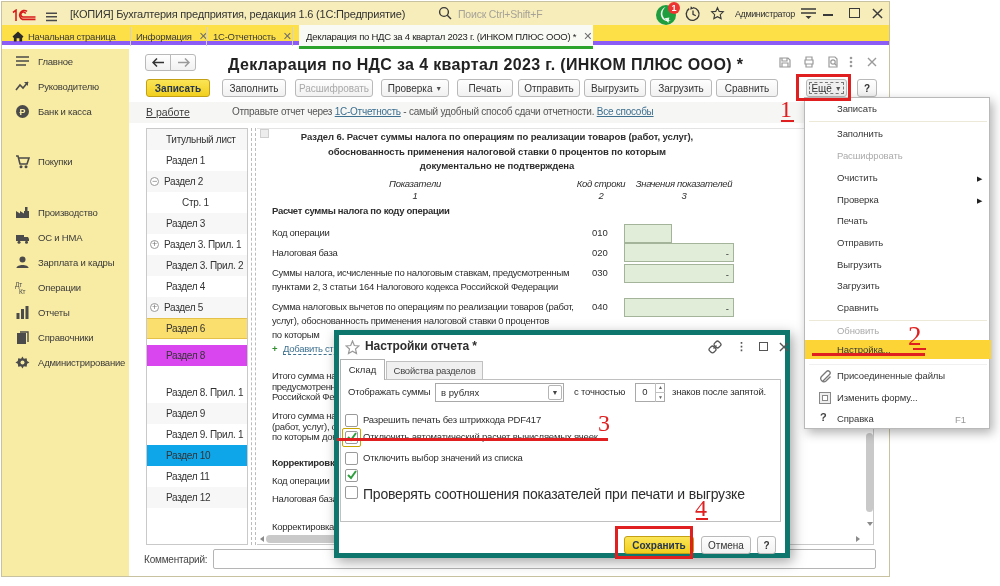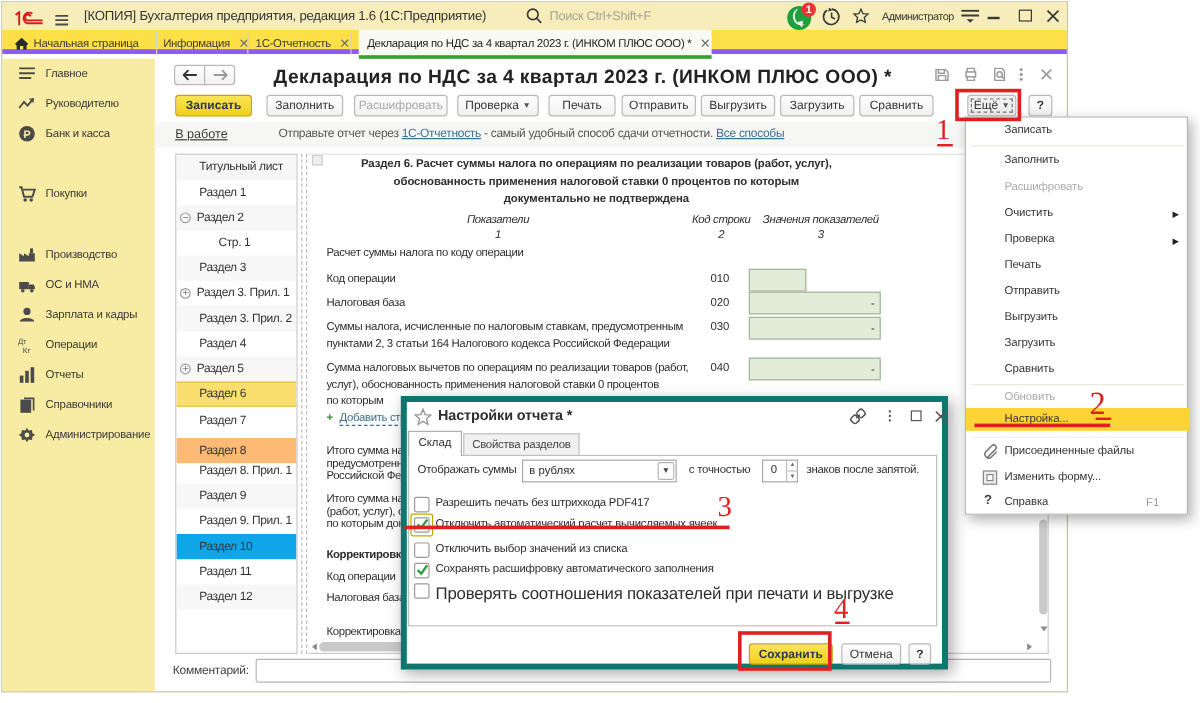--- a/index.html
+++ b/index.html
@@ -194,42 +194,42 @@
       <div class="treerow" style="top:21px;padding-left:19px">Раздел 1</div>
       <div class="treerow" style="top:42px;background:#f7f7f7"><span class="texp">−</span>Раздел 2</div>
       <div class="treerow" style="top:63px;padding-left:35px">Стр. 1</div>
       <div class="treerow" style="top:84px;background:#f7f7f7;padding-left:19px">Раздел 3</div>
       <div class="treerow" style="top:105px"><span class="texp">+</span>Раздел 3. Прил. 1</div>
       <div class="treerow" style="top:126px;background:#f7f7f7;padding-left:19px">Раздел 3. Прил. 2</div>
       <div class="treerow" style="top:147px;padding-left:19px">Раздел 4</div>
       <div class="treerow" style="top:168px;background:#f7f7f7"><span class="texp">+</span>Раздел 5</div>
       <div class="treerow" style="top:189px;background:#fade6e;border-top:1px solid #e6c14a;border-bottom:1px solid #e6c14a;padding-left:19px">Раздел 6</div>
       <div class="treerow" style="top:211px;padding-left:19px">Раздел 7</div>
-      <div class="treerow" style="top:236px;background:#fdba74;padding-left:19px">Раздел 8</div>
+      <div class="treerow" style="top:216px;background:#d946ef;padding-left:19px">Раздел 8</div>
       <div class="treerow" style="top:253px;padding-left:19px">Раздел 8. Прил. 1</div>
       <div class="treerow" style="top:274px;background:#f7f7f7;padding-left:19px">Раздел 9</div>
       <div class="treerow" style="top:295px;padding-left:19px">Раздел 9. Прил. 1</div>
       <div class="treerow" style="top:316px;background:#0ea5e9;padding-left:19px">Раздел 10</div>
       <div class="treerow" style="top:337px;padding-left:19px">Раздел 11</div>
       <div class="treerow" style="top:358px;background:#f7f7f7;padding-left:19px">Раздел 12</div>
     </div>
     <div class="abs" style="left:249px;top:126px;width:1px;height:417px;border-left:1px dashed #bbb"></div>
     <div class="abs" style="left:253px;top:126px;width:1px;height:417px;border-left:1px dashed #bbb"></div>
     <div id="formpanel" class="abs" style="left:255px;top:126px;width:617px;height:417px;background:#fff;border-top:1px solid #e3e3e3;border-right:1px solid #c9c9c9;border-bottom:1px solid #c9c9c9;overflow:hidden">
       <div class="abs" style="left:3px;top:0;width:9px;height:9px;background:#ededed;border:1px solid #cfcfcf"></div>
       <div class="abs" style="left:0;top:2px;width:480px;text-align:center;font-size:9.5px;letter-spacing:-0.1px;font-weight:bold;color:#2e2e2e">Раздел 6. Расчет суммы налога по операциям по реализации товаров (работ, услуг),</div>
       <div class="abs" style="left:0;top:17px;width:480px;text-align:center;font-size:9.5px;letter-spacing:-0.1px;font-weight:bold;color:#2e2e2e">обоснованность применения налоговой ставки 0 процентов по которым</div>
       <div class="abs" style="left:0;top:31px;width:480px;text-align:center;font-size:9.5px;letter-spacing:-0.1px;font-weight:bold;color:#2e2e2e">документально не подтверждена</div>
       <div class="ftxt" style="left:108px;top:49px;width:100px;text-align:center;font-style:italic">Показатели</div>
       <div class="ftxt" style="left:108px;top:61px;width:100px;text-align:center;font-style:italic">1</div>
       <div class="ftxt" style="left:294px;top:49px;width:100px;text-align:center;font-style:italic">Код строки</div>
       <div class="ftxt" style="left:294px;top:61px;width:100px;text-align:center;font-style:italic">2</div>
       <div class="ftxt" style="left:377px;top:49px;width:100px;text-align:center;font-style:italic">Значения показателей</div>
       <div class="ftxt" style="left:377px;top:61px;width:100px;text-align:center;font-style:italic">3</div>
-      <div class="ftxt" style="left:15px;top:76px;font-weight:normal">Расчет суммы налога по коду операции</div>
+      <div class="ftxt" style="left:15px;top:76px;font-weight:bold">Расчет суммы налога по коду операции</div>
       <div class="ftxt" style="left:15px;top:98px">Код операции</div>
       <div class="fcode" style="left:335px;top:98px">010</div>
       <div class="fld" style="left:367px;top:95px;width:48px;height:19px"></div>
       <div class="ftxt" style="left:15px;top:118px">Налоговая база</div>
       <div class="fcode" style="left:335px;top:118px">020</div>
       <div class="fld" style="left:367px;top:114px;width:110px;height:19px;text-align:right;font-size:9.5px;line-height:19px;padding-right:4px;color:#2e2e2e">-</div>
       <div class="ftxt" style="left:15px;top:138px">Суммы налога, исчисленные по налоговым ставкам, предусмотренным</div>
       <div class="ftxt" style="left:15px;top:152px">пунктами 2, 3 статьи 164 Налогового кодекса Российской Федерации</div>
       <div class="fcode" style="left:335px;top:138px">030</div>
       <div class="fld" style="left:367px;top:135px;width:110px;height:19px;text-align:right;font-size:9.5px;line-height:19px;padding-right:4px;color:#2e2e2e">-</div>
@@ -304,21 +304,20 @@
   <svg class="abs" style="left:7px;top:96px;z-index:2" width="12" height="12" viewBox="0 0 12 12">
         <path d="M2,6 L5,9 L10,2" stroke="#2f9e3f" stroke-width="2" fill="none"></path>
       </svg>
   <div class="abs" style="left:24px;top:96px;font-size:9.5px;letter-spacing:-0.2px;color:#2e2e2e">Отключить автоматический расчет вычисляемых ячеек</div>
   <div class="chk" style="left:6px;top:117px"></div>
   <div class="abs" style="left:24px;top:117px;font-size:9.5px;letter-spacing:-0.2px;color:#2e2e2e">Отключить выбор значений из списка</div>
   <div class="chk" style="left:6px;top:134px"></div>
   <svg class="abs" style="left:7px;top:134px;z-index:2" width="12" height="12" viewBox="0 0 12 12">
         <path d="M2,6 L5,9 L10,2" stroke="#2f9e3f" stroke-width="2" fill="none"></path>
       </svg>
-  <div class="abs" style="left:24px;top:134px;font-size:9.5px;letter-spacing:-0.2px;color:#2e2e2e">Сохранять расшифровку автоматического заполнения</div>
   <div class="chk" style="left:6px;top:151px"></div>
   <div class="abs" style="left:24px;top:151px;font-size:14px;letter-spacing:-0.2px;color:#2e2e2e">Проверять соотношения показателей при печати и выгрузке</div>
   <div class="btn ybtn" style="left:285px;top:201px;width:70px;height:18px">Сохранить</div>
   <div class="btn" style="left:362px;top:201px;width:50px;height:18px">Отмена</div>
   <div class="btn" style="left:418px;top:201px;width:19px;height:18px;font-weight:bold">?</div>
 </div>
 <div id="menu" class="abs" style="left:804px;top:97px;width:186px;height:332px;background:#fff;border:1px solid #b9b9b9;box-shadow:3px 4px 10px rgba(0,0,0,0.3);z-index:60">
   <div class="mitem" style="top:5px">Записать</div>
   <div class="abs" style="left:4px;top:23px;width:178px;height:1px;background:#ece9d8"></div>
   <div class="mitem" style="top:30px">Заполнить</div>

